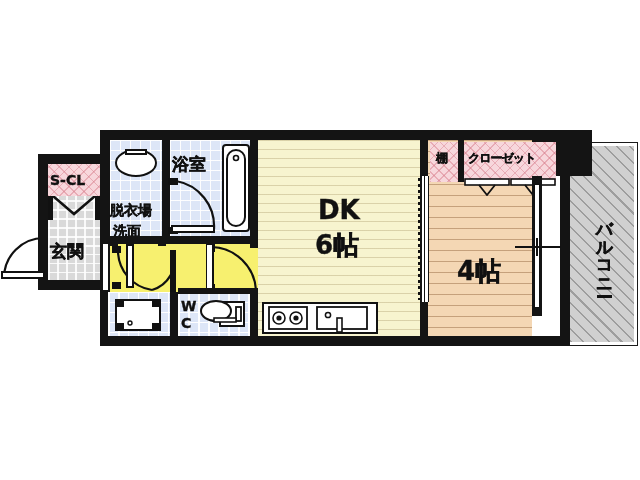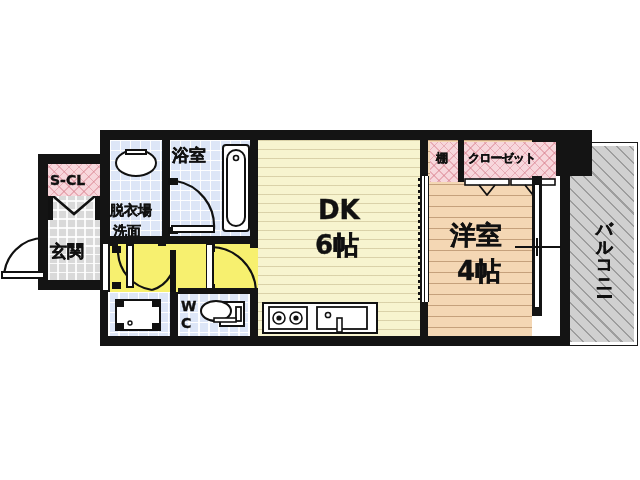--- a/index.html
+++ b/index.html
@@ -101,21 +101,21 @@
       <ellipse cx="22" cy="19" rx="20" ry="13" fill="#fff" stroke="#111" stroke-width="2"></ellipse>
       <rect x="12" y="6" width="20" height="4" fill="#fff" stroke="#111" stroke-width="2"></rect>
     </svg>
   </div>
   <div class="lbl sm" style="left:113px;top:184px;margin-top:40px;">洗面</div>
   <div class="lbl sm" style="left:110px;top:203px;">脱衣場</div>
 
   <div class="abs wall" style="left:162px;top:140px;width:8px;height:96px;"></div>
 
   <div class="abs f-tile tex-tile" style="left:170px;top:140px;width:80px;height:96px;"></div>
-  <div class="lbl med" style="left:172px;top:147px;">浴室</div>
+  <div class="lbl med" style="left:172px;top:156px;">浴室</div>
 
   <div class="abs" style="left:222px;top:144px;width:28px;height:88px;">
     <svg width="28" height="88" viewBox="0 0 28 88">
       <rect x="1" y="1" width="26" height="86" rx="3" fill="#fff" stroke="#111" stroke-width="2"></rect>
       <rect x="5" y="6" width="18" height="76" rx="9" fill="#fff" stroke="#111" stroke-width="2"></rect>
       <circle cx="14" cy="14" r="2.5" fill="none" stroke="#111" stroke-width="1.6"></circle>
     </svg>
   </div>
 
   <div class="abs" style="left:168px;top:178px;width:48px;height:56px;">
@@ -202,21 +202,20 @@
       <circle cx="66" cy="13" r="2.6" fill="none" stroke="#111" stroke-width="1.5"></circle>
       <rect x="75" y="16" width="5" height="14" fill="#fff" stroke="#111" stroke-width="1.6"></rect>
     </svg>
   </div>
 
   <div class="abs wall" style="left:420px;top:140px;width:8px;height:196px;"></div>
   <div class="abs white" style="left:422px;top:176px;width:4px;height:126px;"></div>
   <div class="abs dash-v" style="left:418px;top:178px;width:2px;height:122px;"></div>
 
   <div class="abs f-wood tex-wood" style="left:428px;top:140px;width:104px;height:196px;"></div>
-  <div class="lbl big" style="left:450px;top:222px;">洋室</div>
   <div class="lbl big" style="left:457px;top:258px;">4帖</div>
 
   <div class="abs f-pink tex-pink" style="left:430px;top:142px;width:28px;height:40px;"></div>
   <div class="lbl xs" style="left:436px;top:152px;">棚</div>
   <div class="abs wall" style="left:458px;top:140px;width:6px;height:42px;"></div>
 
   <div class="abs f-pink tex-pink" style="left:464px;top:142px;width:92px;height:40px;"></div>
   <div class="lbl xs" style="left:468px;top:152px;letter-spacing:-1px;">クローゼット</div>
 
   <div class="abs" style="left:464px;top:178px;width:92px;height:18px;">

